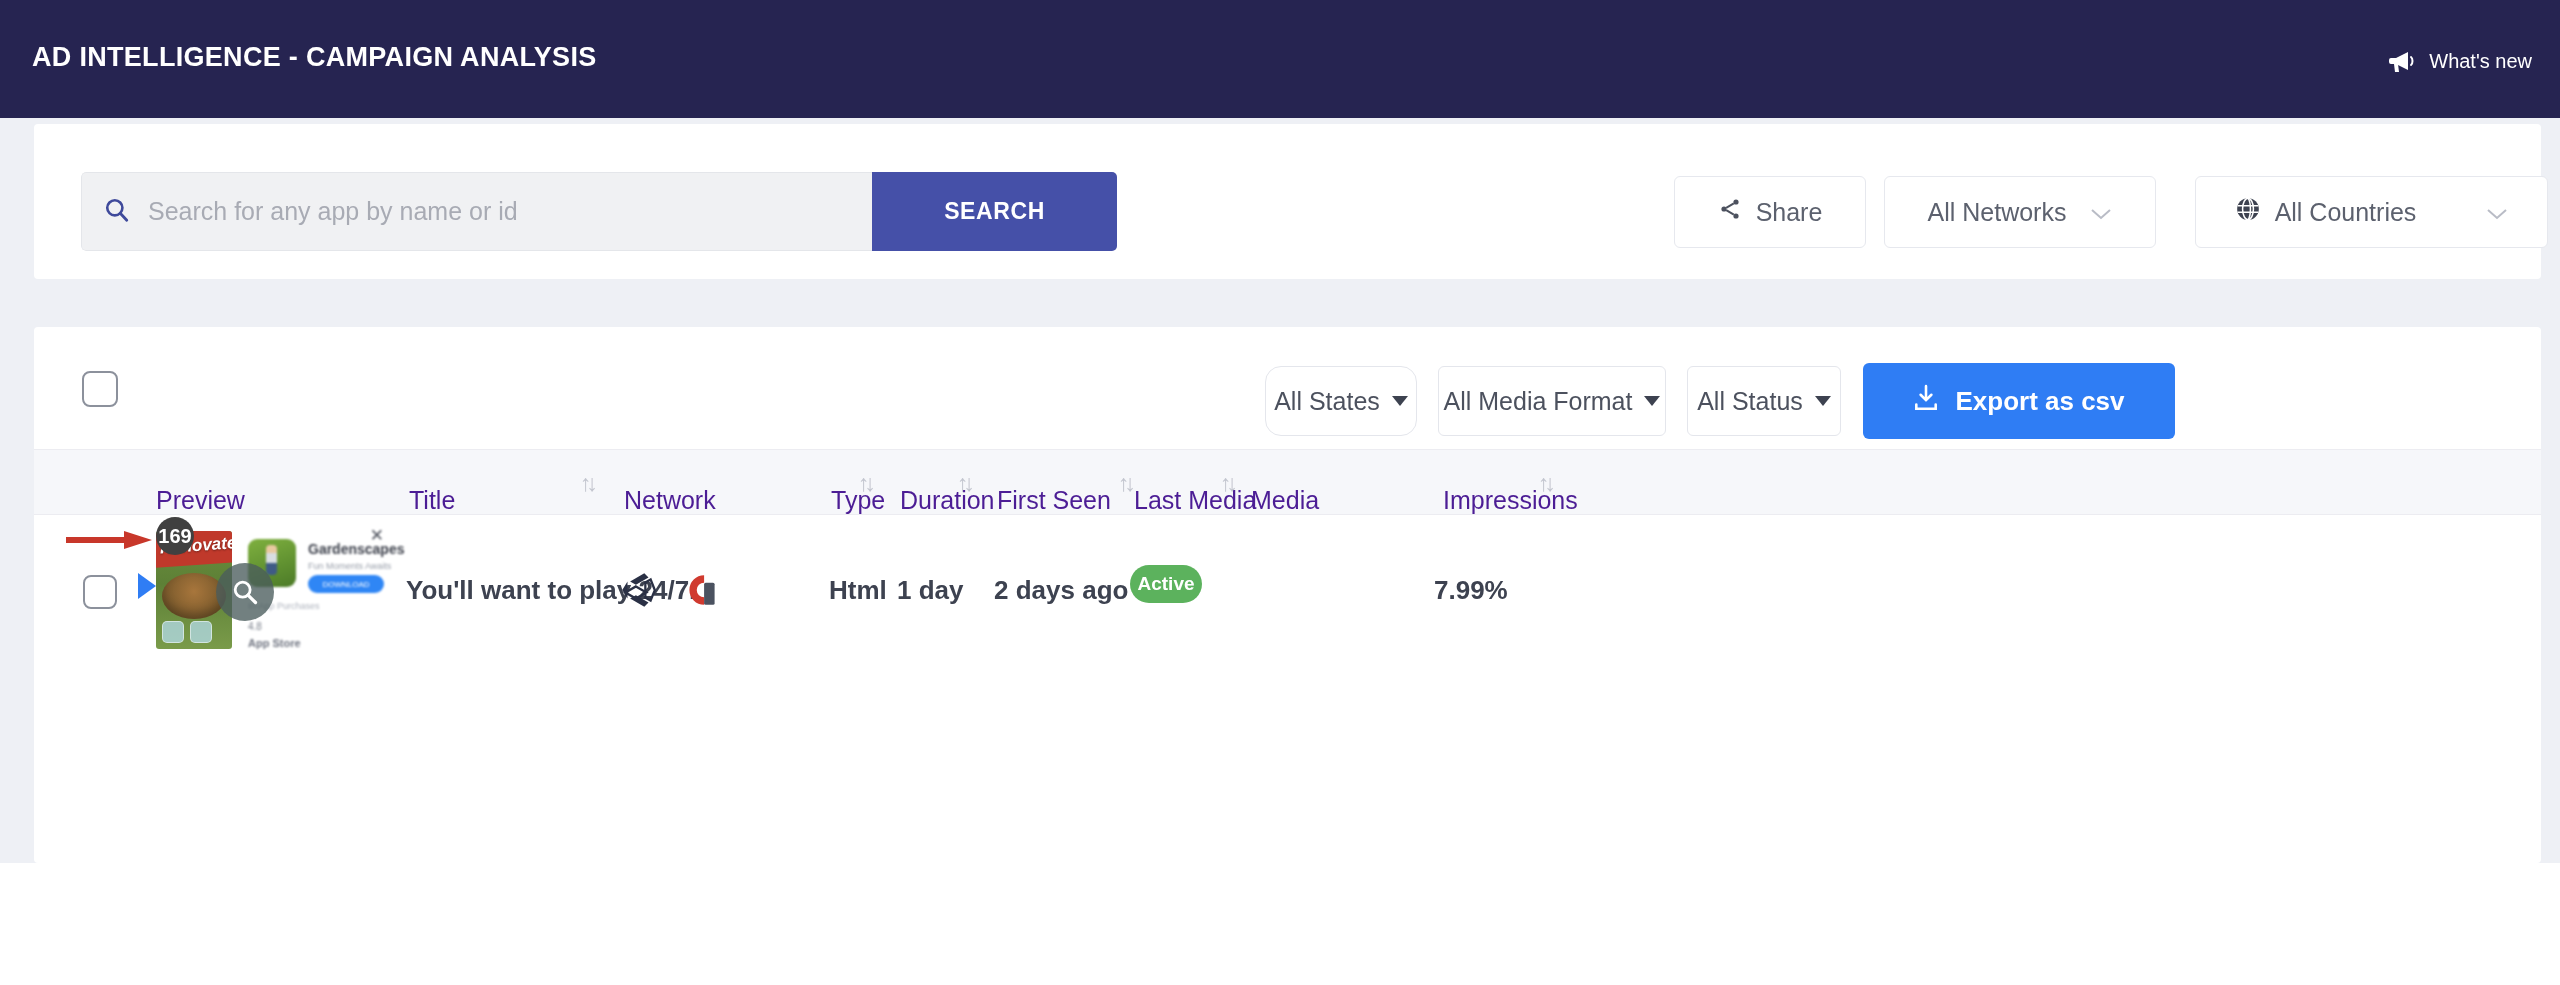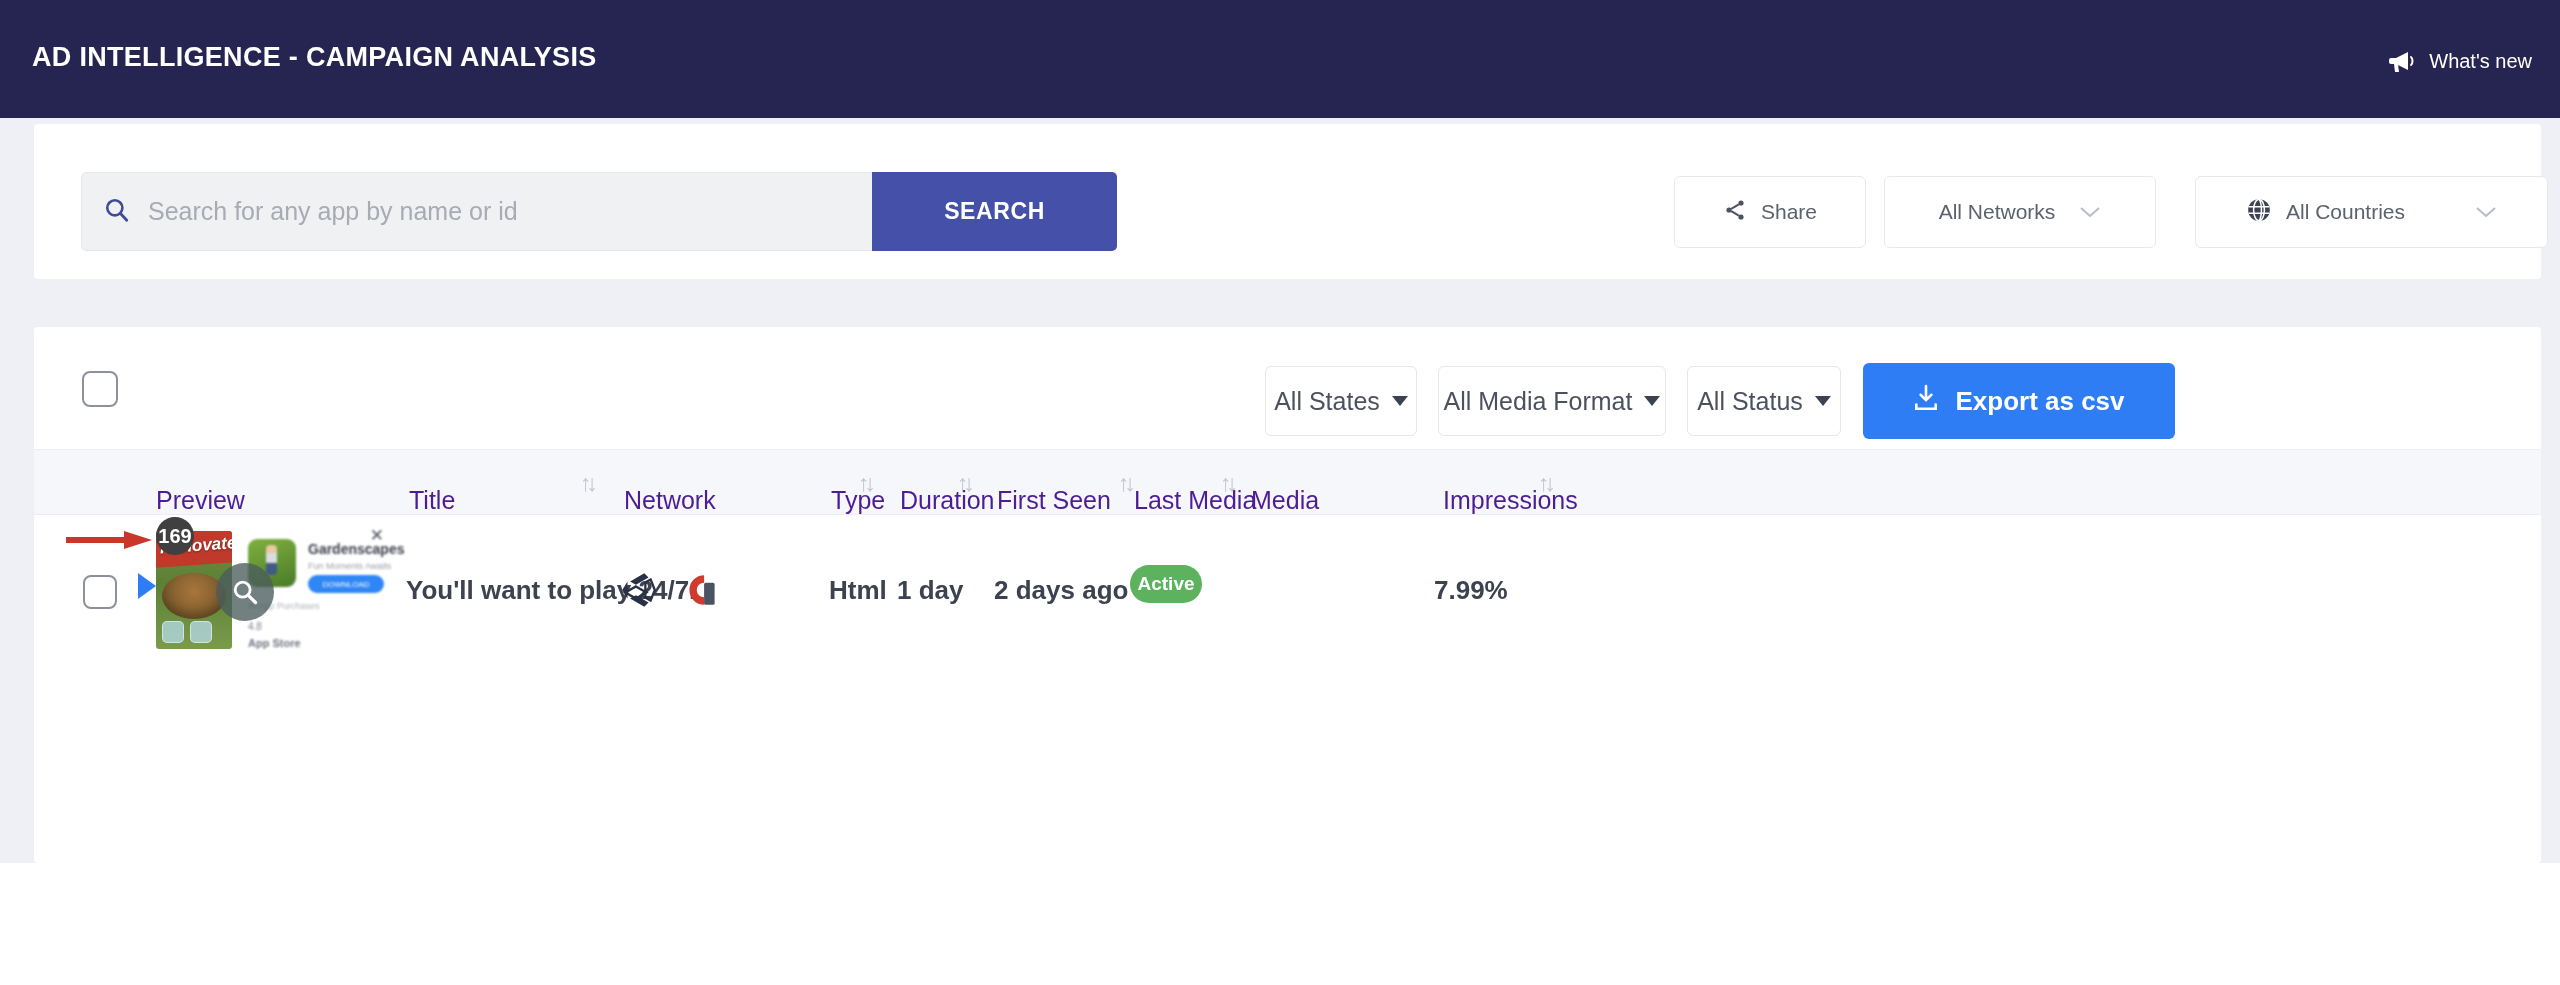--- a/index.html
+++ b/index.html
@@ -61,21 +61,21 @@
     width: 245px; background: #4550a8; color: #ffffff;
     display: flex; align-items: center; justify-content: center;
     font-size: 23px; font-weight: 700; letter-spacing: 0.6px;
     border: none; cursor: pointer; font-family: "Liberation Sans", sans-serif;
   }
 
   .ctrl {
     position: absolute; height: 72px; background: #ffffff;
     border: 1px solid #e6e8ee; border-radius: 6px;
     display: flex; align-items: center; justify-content: center; gap: 14px;
-    color: #5c616e; font-size: 21px; cursor: pointer;
+    color: #5c616e; font-size: 25px; cursor: pointer;
     font-family: "Liberation Sans", sans-serif;
   }
   .ctrl .chev { margin-left: 10px; }
   #share-button { left: 1640px; top: 52px; width: 192px; }
   #networks-filter { left: 1850px; top: 52px; width: 272px; }
   #countries-filter { left: 2141px; top: 52px; width: 353px; margin-left: 20px; }
 
   
   .table-card {
     position: absolute; left: 34px; top: 327px; width: 2507px; height: 536px;
@@ -87,21 +87,21 @@
     width: 36px; height: 36px; border: 2px solid #8c919c;
     border-radius: 8px; background: #ffffff; cursor: pointer;
   }
   .tbtn {
     position: absolute; top: 39px; height: 70px; background: #ffffff;
     border: 1px solid #e4e6ec; border-radius: 6px;
     display: flex; align-items: center; justify-content: center; gap: 12px;
     color: #4c515e; font-size: 25px; cursor: pointer;
     font-family: "Liberation Sans", sans-serif;
   }
-  #all-states-filter  { left: 1231px; width: 152px; }
+  #all-states-filter  { left: 1231px; width: 152px; border-radius: 16px; }
   #all-media-filter   { left: 1404px; width: 228px; }
   #all-status-filter  { left: 1653px; width: 154px; }
   #export-csv-button {
     position: absolute; left: 1829px; top: 36px; width: 312px; height: 76px;
     background: #2f7df4; border: none; border-radius: 6px; color: #ffffff;
     display: flex; align-items: center; justify-content: center; gap: 16px;
     font-size: 26px; font-weight: 700; cursor: pointer;
     font-family: "Liberation Sans", sans-serif;
   }
   .caret {

